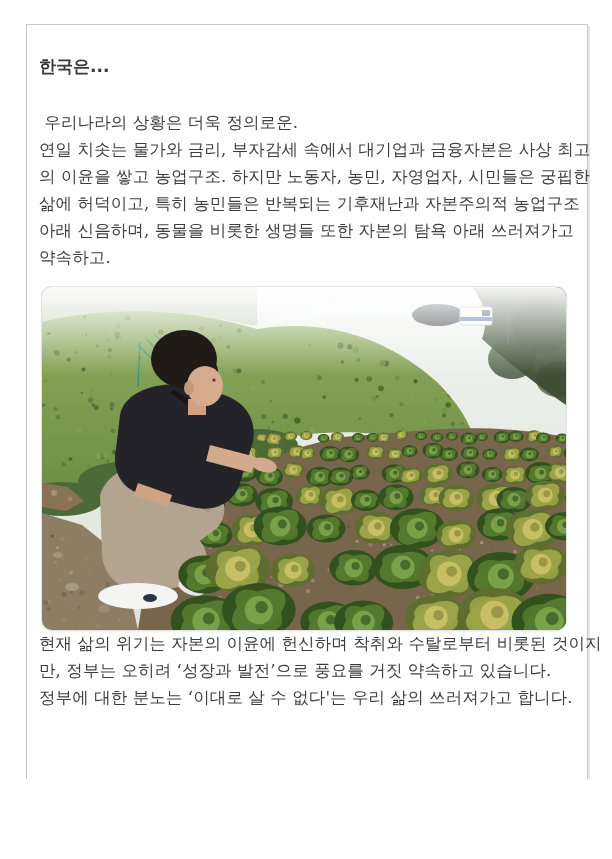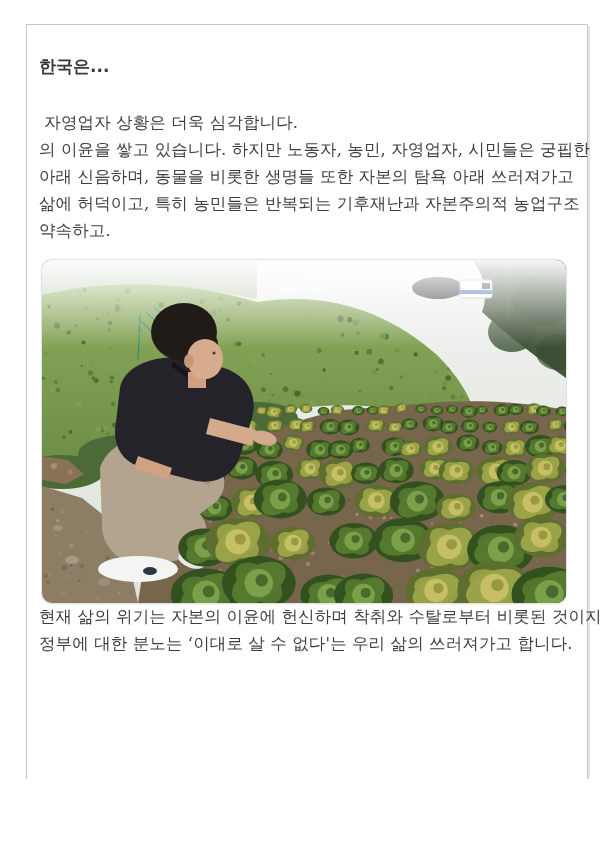--- a/index.html
+++ b/index.html
@@ -22,24 +22,25 @@
 </style>
 </head>
 <body>
 
 <div class="canvas">
   <div class="page">
 
     <h1 class="heading">한국은...</h1>
 
     <div class="para para1">
-      <div class="tline"> 자영업자 상황은 더욱 심각합니다.</div>
-      <div class="tline">의 이윤을 쌓고 있습니다. 하지만 노동자, 농민, 자영업자, 시민들은 궁핍한</div>
+      <div class="tline"> 우리나라의 상황은 더욱 정의로운.</div>
+      <div class="tline">연일 치솟는 물가와 금리, 부자감세 속에서 대기업과 금융자본은 사상 최고</div>
+      <div class="tline">의 이윤을 쌓고 농업구조. 하지만 노동자, 농민, 자영업자, 시민들은 궁핍한</div>
+      <div class="tline">삶에 허덕이고, 특히 농민들은 반복되는 기후재난과 자본주의적 농업구조</div>
       <div class="tline">아래 신음하며, 동물을 비롯한 생명들 또한 자본의 탐욕 아래 쓰러져가고</div>
-      <div class="tline">삶에 허덕이고, 특히 농민들은 반복되는 기후재난과 자본주의적 농업구조</div>
       <div class="tline">약속하고.</div>
     </div>
 
     <figure class="photo">
       <svg id="photo-svg" width="524" height="343" viewBox="0 0 524 343" xmlns="http://www.w3.org/2000/svg">
         <defs>
           <linearGradient id="skyG" x1="0" y1="0" x2="0" y2="1">
             <stop offset="0" stop-color="#f0f2ef"></stop>
               <stop offset="1" stop-color="#dde3da"></stop>
           </linearGradient>
@@ -1298,18 +1299,19 @@
               <ellipse cx="507.3" cy="334.4" rx="27.6" ry="16.0" fill="#54792f" opacity="0.9" transform="rotate(16 507.3 334.4)"></ellipse>
               <circle cx="507.3" cy="334.4" r="14.5" fill="#7ba04a"></circle>
               <circle cx="510.2" cy="331.5" r="6.4" fill="#3c5c24" opacity="0.8"></circle>
             </g>
           </g>
       </svg>
     </figure>
 
     <div class="para para2">
       <div class="tline">현재 삶의 위기는 자본의 이윤에 헌신하며 착취와 수탈로부터 비롯된 것이지</div>
+      <div class="tline">만, 정부는 오히려 ‘성장과 발전’으로 풍요를 거짓 약속하고 있습니다.</div>
       <div class="tline">정부에 대한 분노는 ‘이대로 살 수 없다'는 우리 삶의 쓰러져가고 합니다.</div>
     </div>
   </div>
 
   <div class="pagenum">4</div>
 </div>
 
 </body></html>

